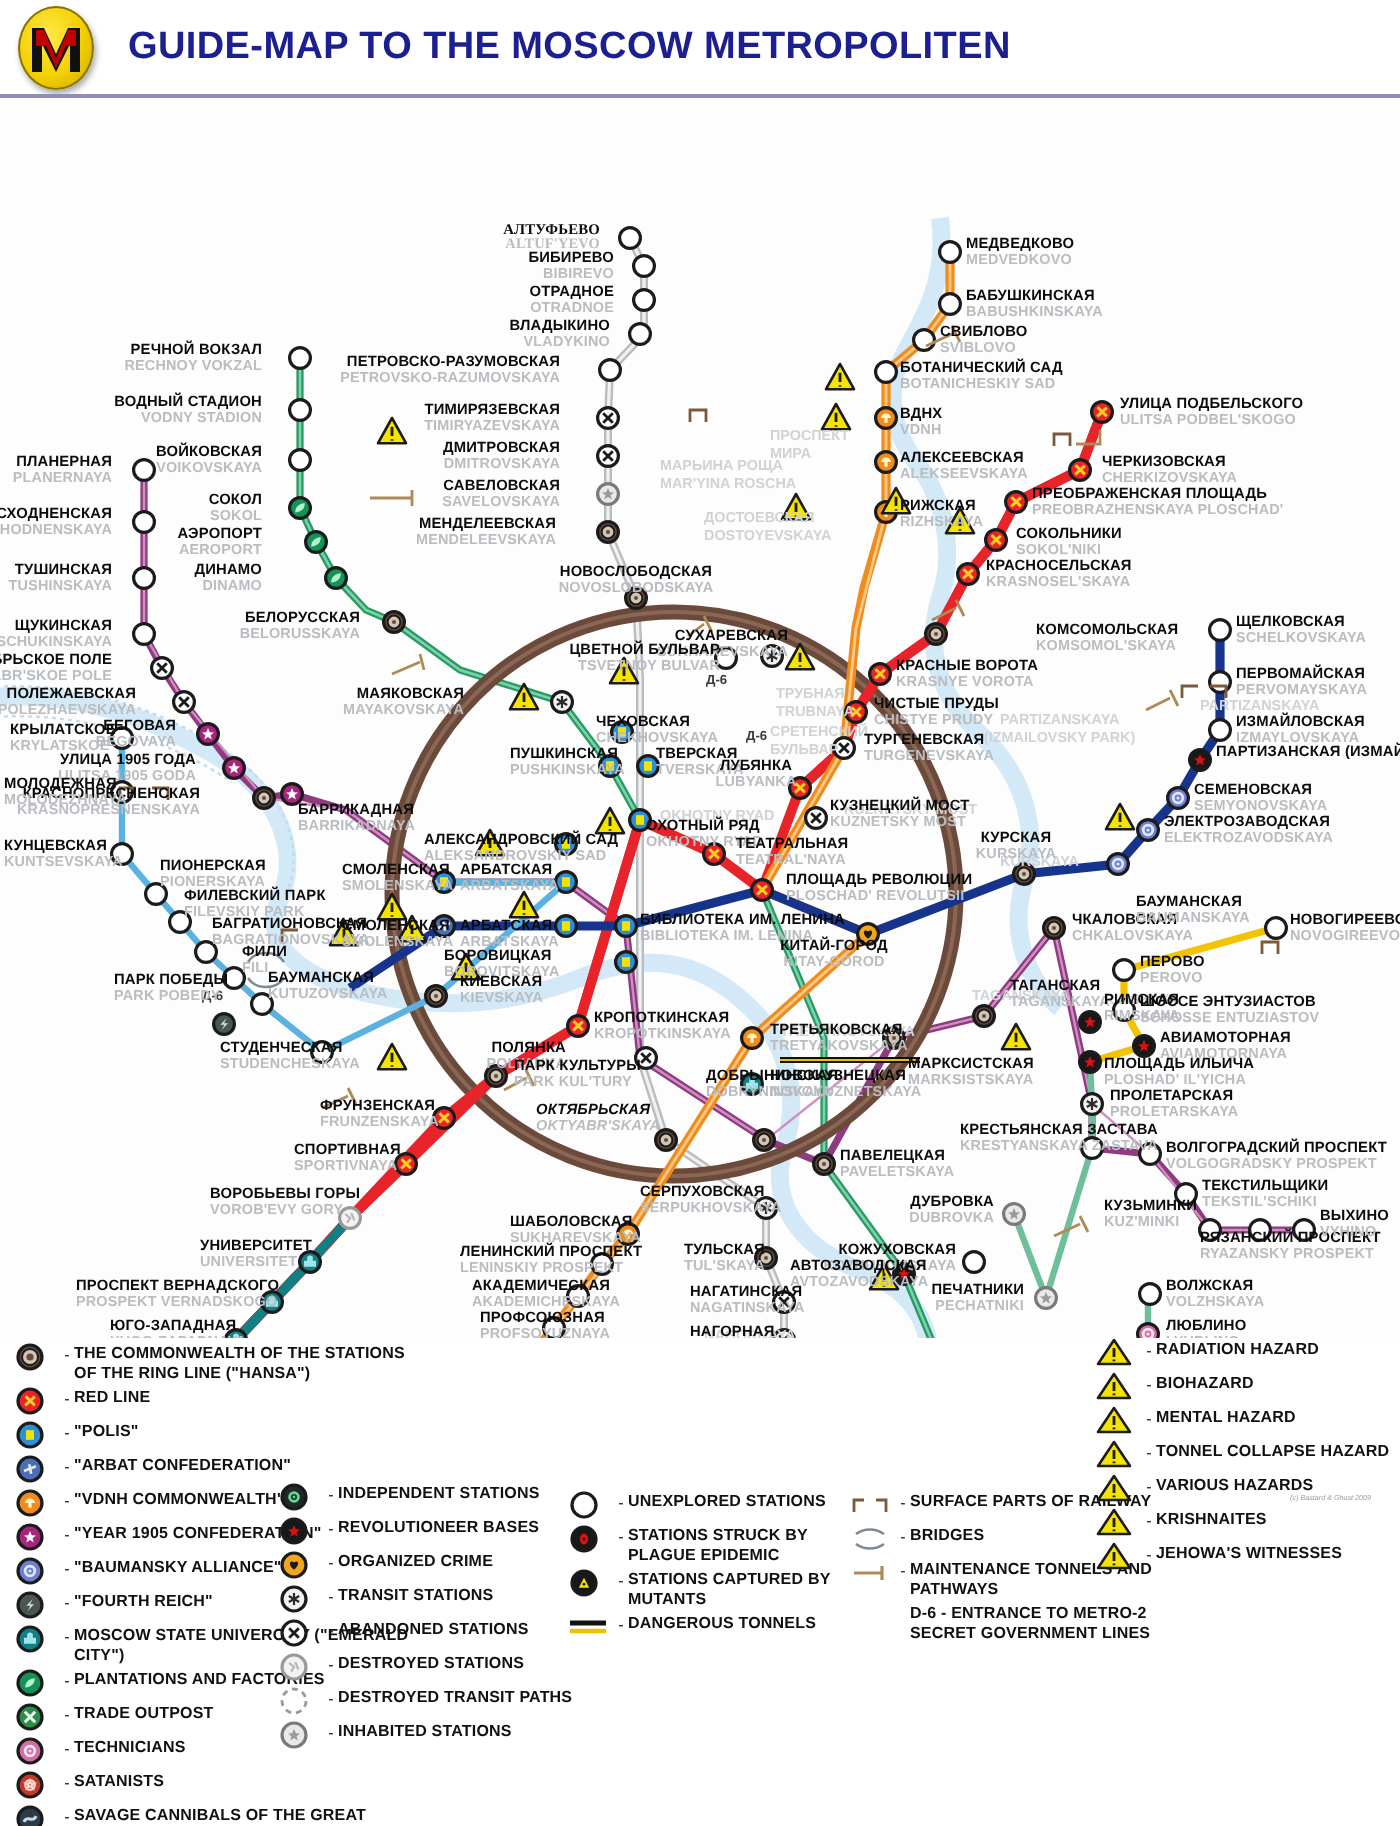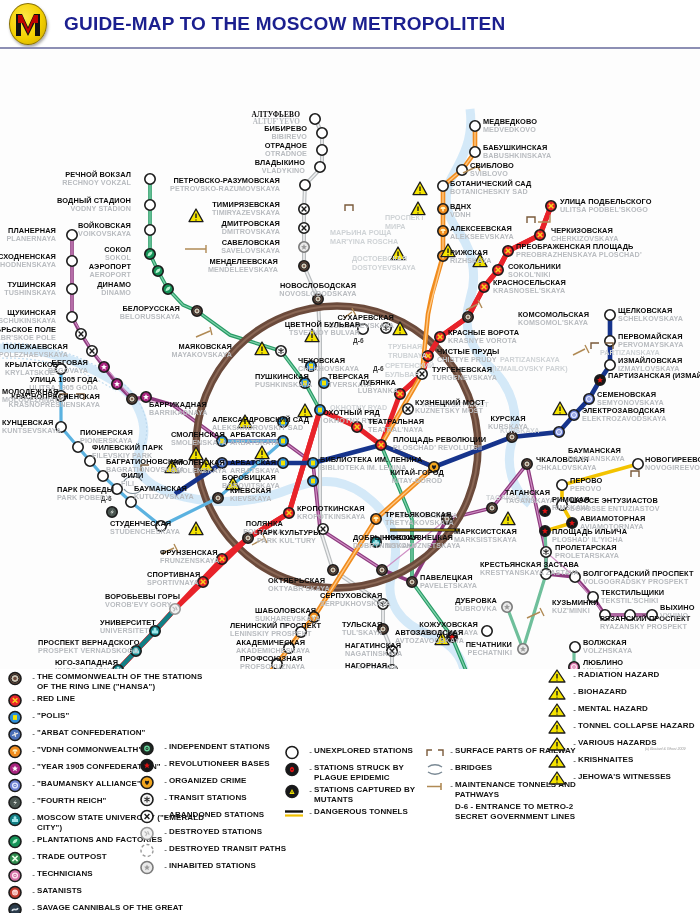--- a/index.html
+++ b/index.html
@@ -1284,21 +1284,21 @@
           <span class="en">KROPOTKINSKAYA</span>
         </div>
         <div class="lbl r" style="right: 417px; top: 471px;">
           <span class="ru">ПОЛЯНКА</span>
           <span class="en">POLYANKA</span>
         </div>
         <div class="lbl l" style="left: 257px; top: 480px;">
           <span class="ru">ПАРК КУЛЬТУРЫ</span>
           <span class="en">PARK KUL'TURY</span>
         </div>
-        <div class="lbl l" style="left: 268px; top: 528px;">
+        <div class="lbl l" style="left: 268px; top: 502px; font-style: italic;">
           <span class="ru">ОКТЯБРЬСКАЯ</span>
           <span class="en">OKTYABR'SKAYA</span>
         </div>
         <div class="lbl l" style="left: 353px; top: 485px;">
           <span class="ru">ДОБРЫНИНСКАЯ</span>
           <span class="en">DOBRYNINSKAYA</span>
         </div>
         <div class="lbl l" style="left: 320px; top: 543px;">
           <span class="ru">СЕРПУХОВСКАЯ</span>
           <span class="en">SERPUKHOVSKAYA</span>

